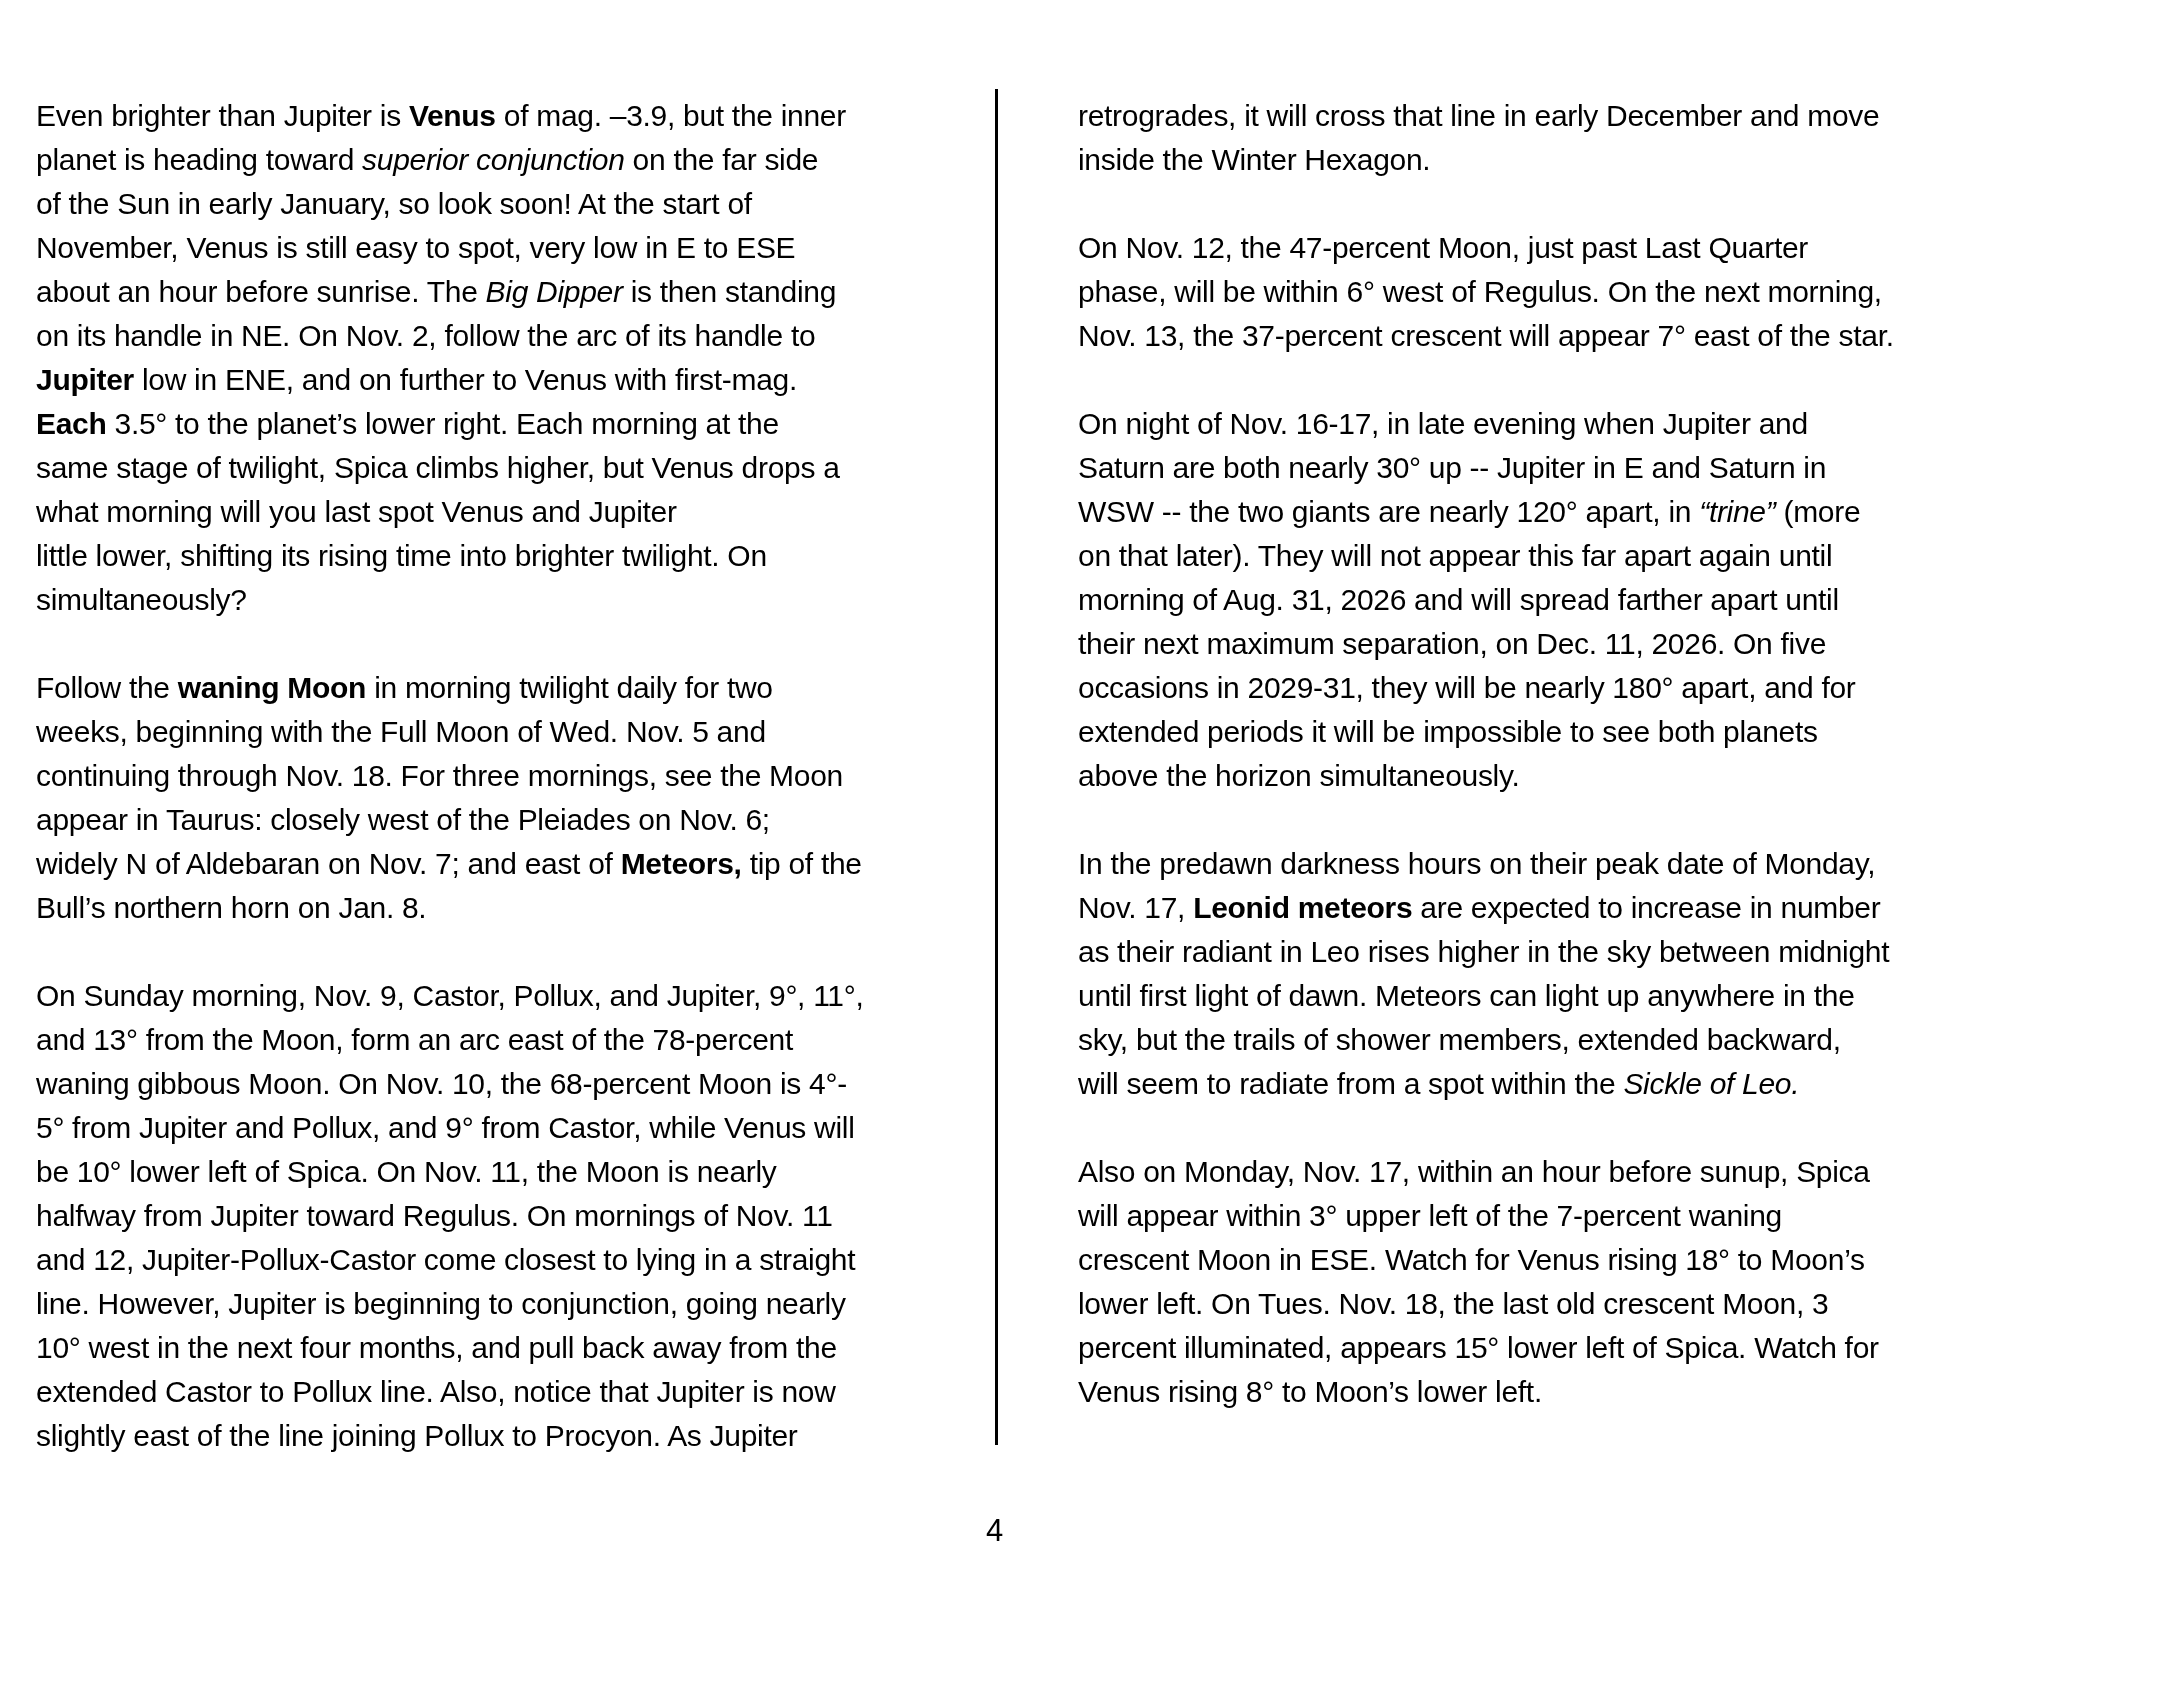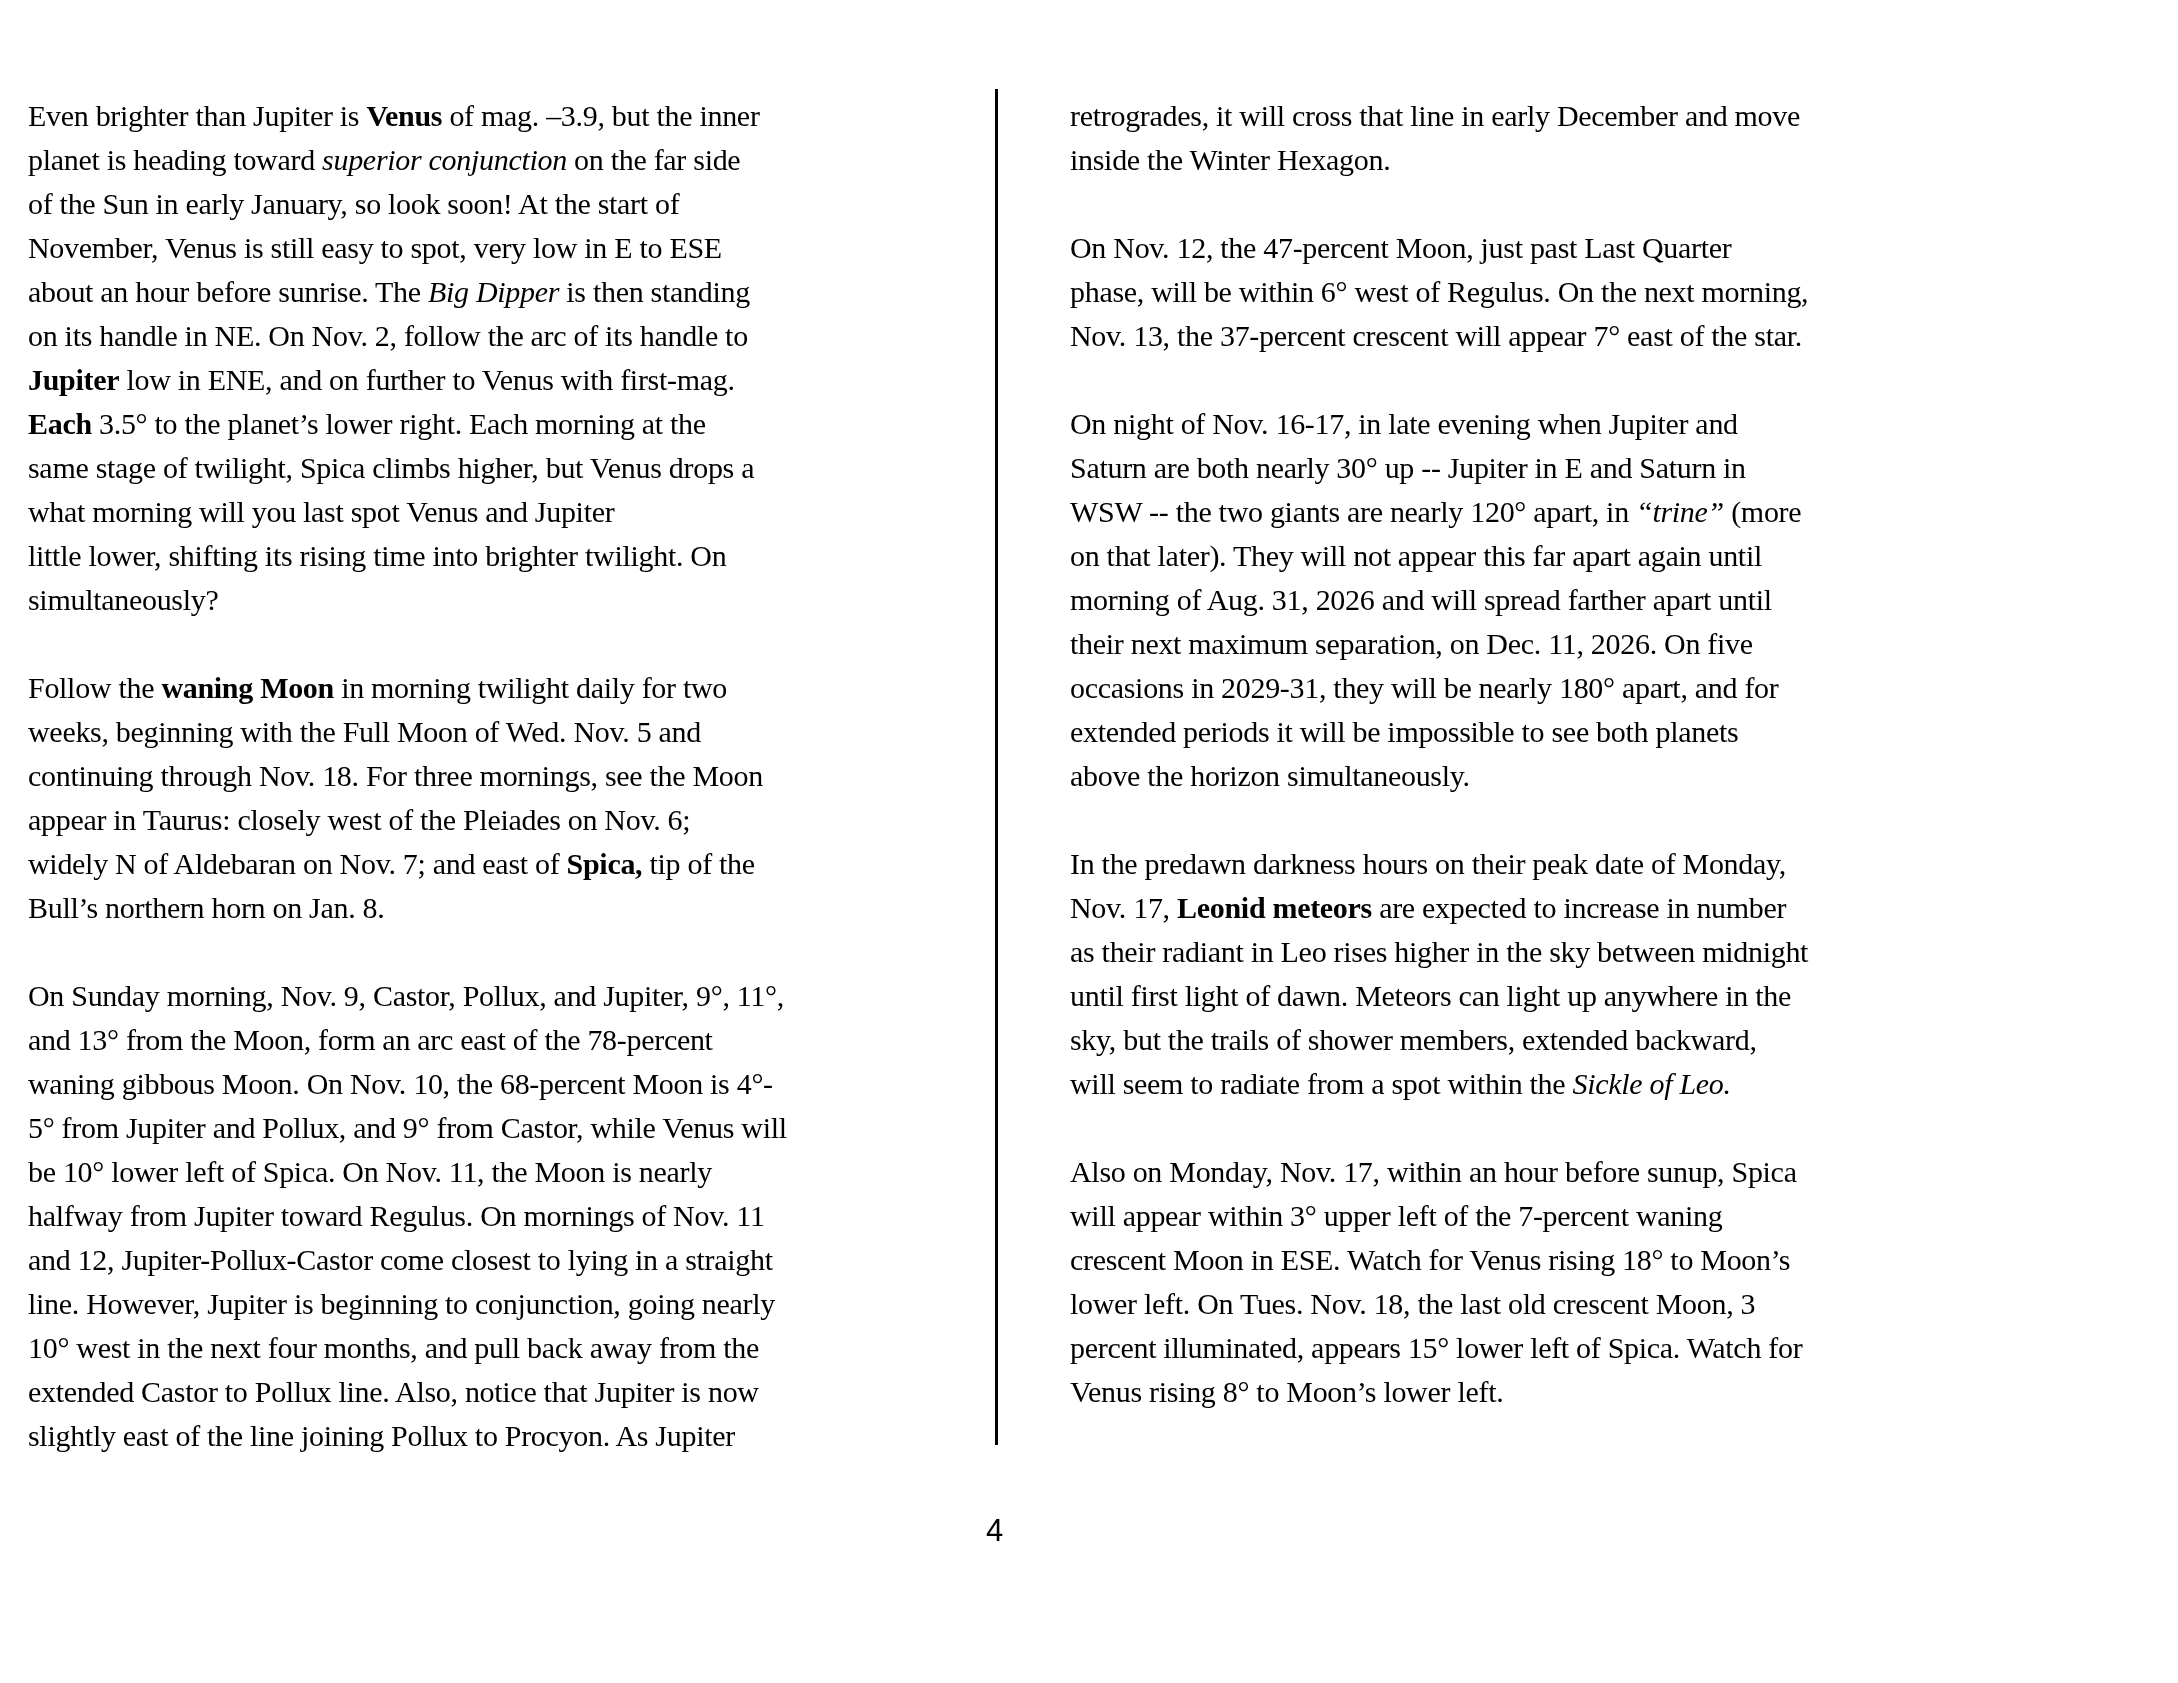--- a/index.html
+++ b/index.html
@@ -19,21 +19,21 @@
   .column {
     position: absolute;
     top: 94px;
     font-size: 30px;
     line-height: 44px;
     letter-spacing: -0.3px;
     color: #000000;
   }
   .column-left  { left: 28px;   width: 965px; }
   .column-right { left: 1070px; width: 1030px; }
-  .para { margin: 0 0 44px 0; font-family: Liberation Serif, serif; }
+  .para { margin: 0 0 44px 8px; }
   .para:last-child { margin-bottom: 0; }
   .line { white-space: nowrap; }
   .line b { font-weight: bold; }
   .line i { font-style: italic; }
   .divider {
     position: absolute;
     left: 995px;
     top: 89px;
     width: 3px;
     height: 1356px;
@@ -67,21 +67,21 @@
         <div class="line"><span>same stage of twilight, Spica climbs higher, but Venus drops a</span></div>
         <div class="line"><span>what morning will you last spot Venus and Jupiter</span></div>
         <div class="line"><span>little lower, shifting its rising time into brighter twilight. On</span></div>
         <div class="line"><span>simultaneously?</span></div>
       </div>
       <div class="para">
         <div class="line"><span>Follow the </span><b>waning Moon</b><span> in morning twilight daily for two</span></div>
         <div class="line"><span>weeks, beginning with the Full Moon of Wed. Nov. 5 and</span></div>
         <div class="line"><span>continuing through Nov. 18. For three mornings, see the Moon</span></div>
         <div class="line"><span>appear in Taurus: closely west of the Pleiades on Nov. 6;</span></div>
-        <div class="line"><span>widely N of Aldebaran on Nov. 7; and east of </span><b>Spica,</b><span> tip of the</span></div>
+        <div class="line"><span>widely N of Aldebaran on Nov. 7; and east of </span><b>Meteors,</b><span> tip of the</span></div>
         <div class="line"><span>Bull’s northern horn on Jan. 8.</span></div>
       </div>
       <div class="para">
         <div class="line"><span>On Sunday morning, Nov. 9, Castor, Pollux, and Jupiter, 9°, 11°,</span></div>
         <div class="line"><span>and 13° from the Moon, form an arc east of the 78-percent</span></div>
         <div class="line"><span>waning gibbous Moon. On Nov. 10, the 68-percent Moon is 4°-</span></div>
         <div class="line"><span>5° from Jupiter and Pollux, and 9° from Castor, while Venus will</span></div>
         <div class="line"><span>be 10° lower left of Spica. On Nov. 11, the Moon is nearly</span></div>
         <div class="line"><span>halfway from Jupiter toward Regulus. On mornings of Nov. 11</span></div>
         <div class="line"><span>and 12, Jupiter-Pollux-Castor come closest to lying in a straight</span></div>

